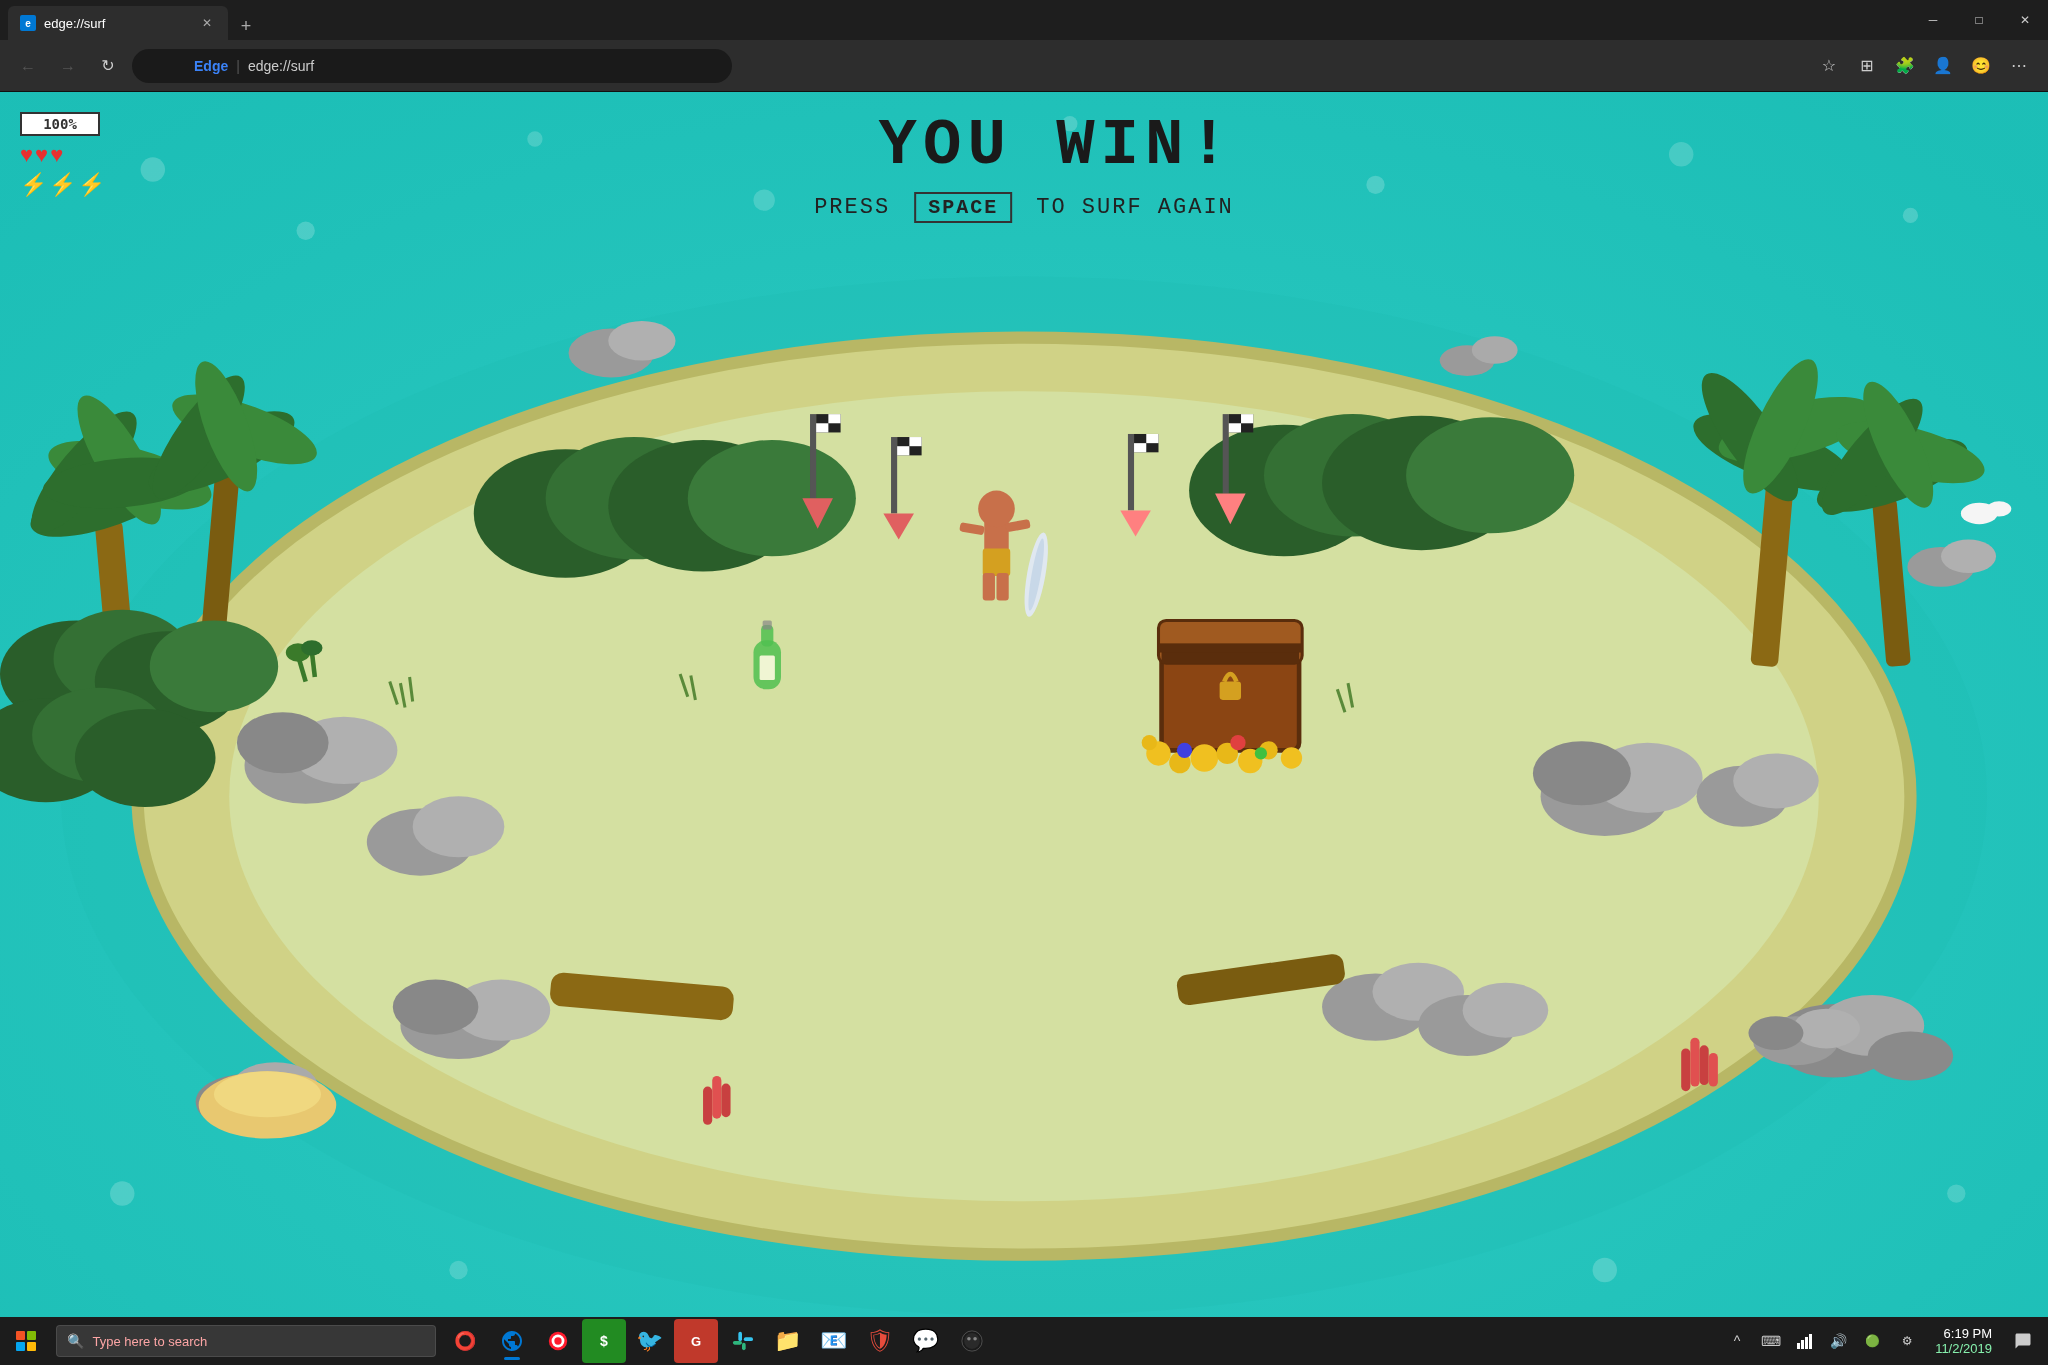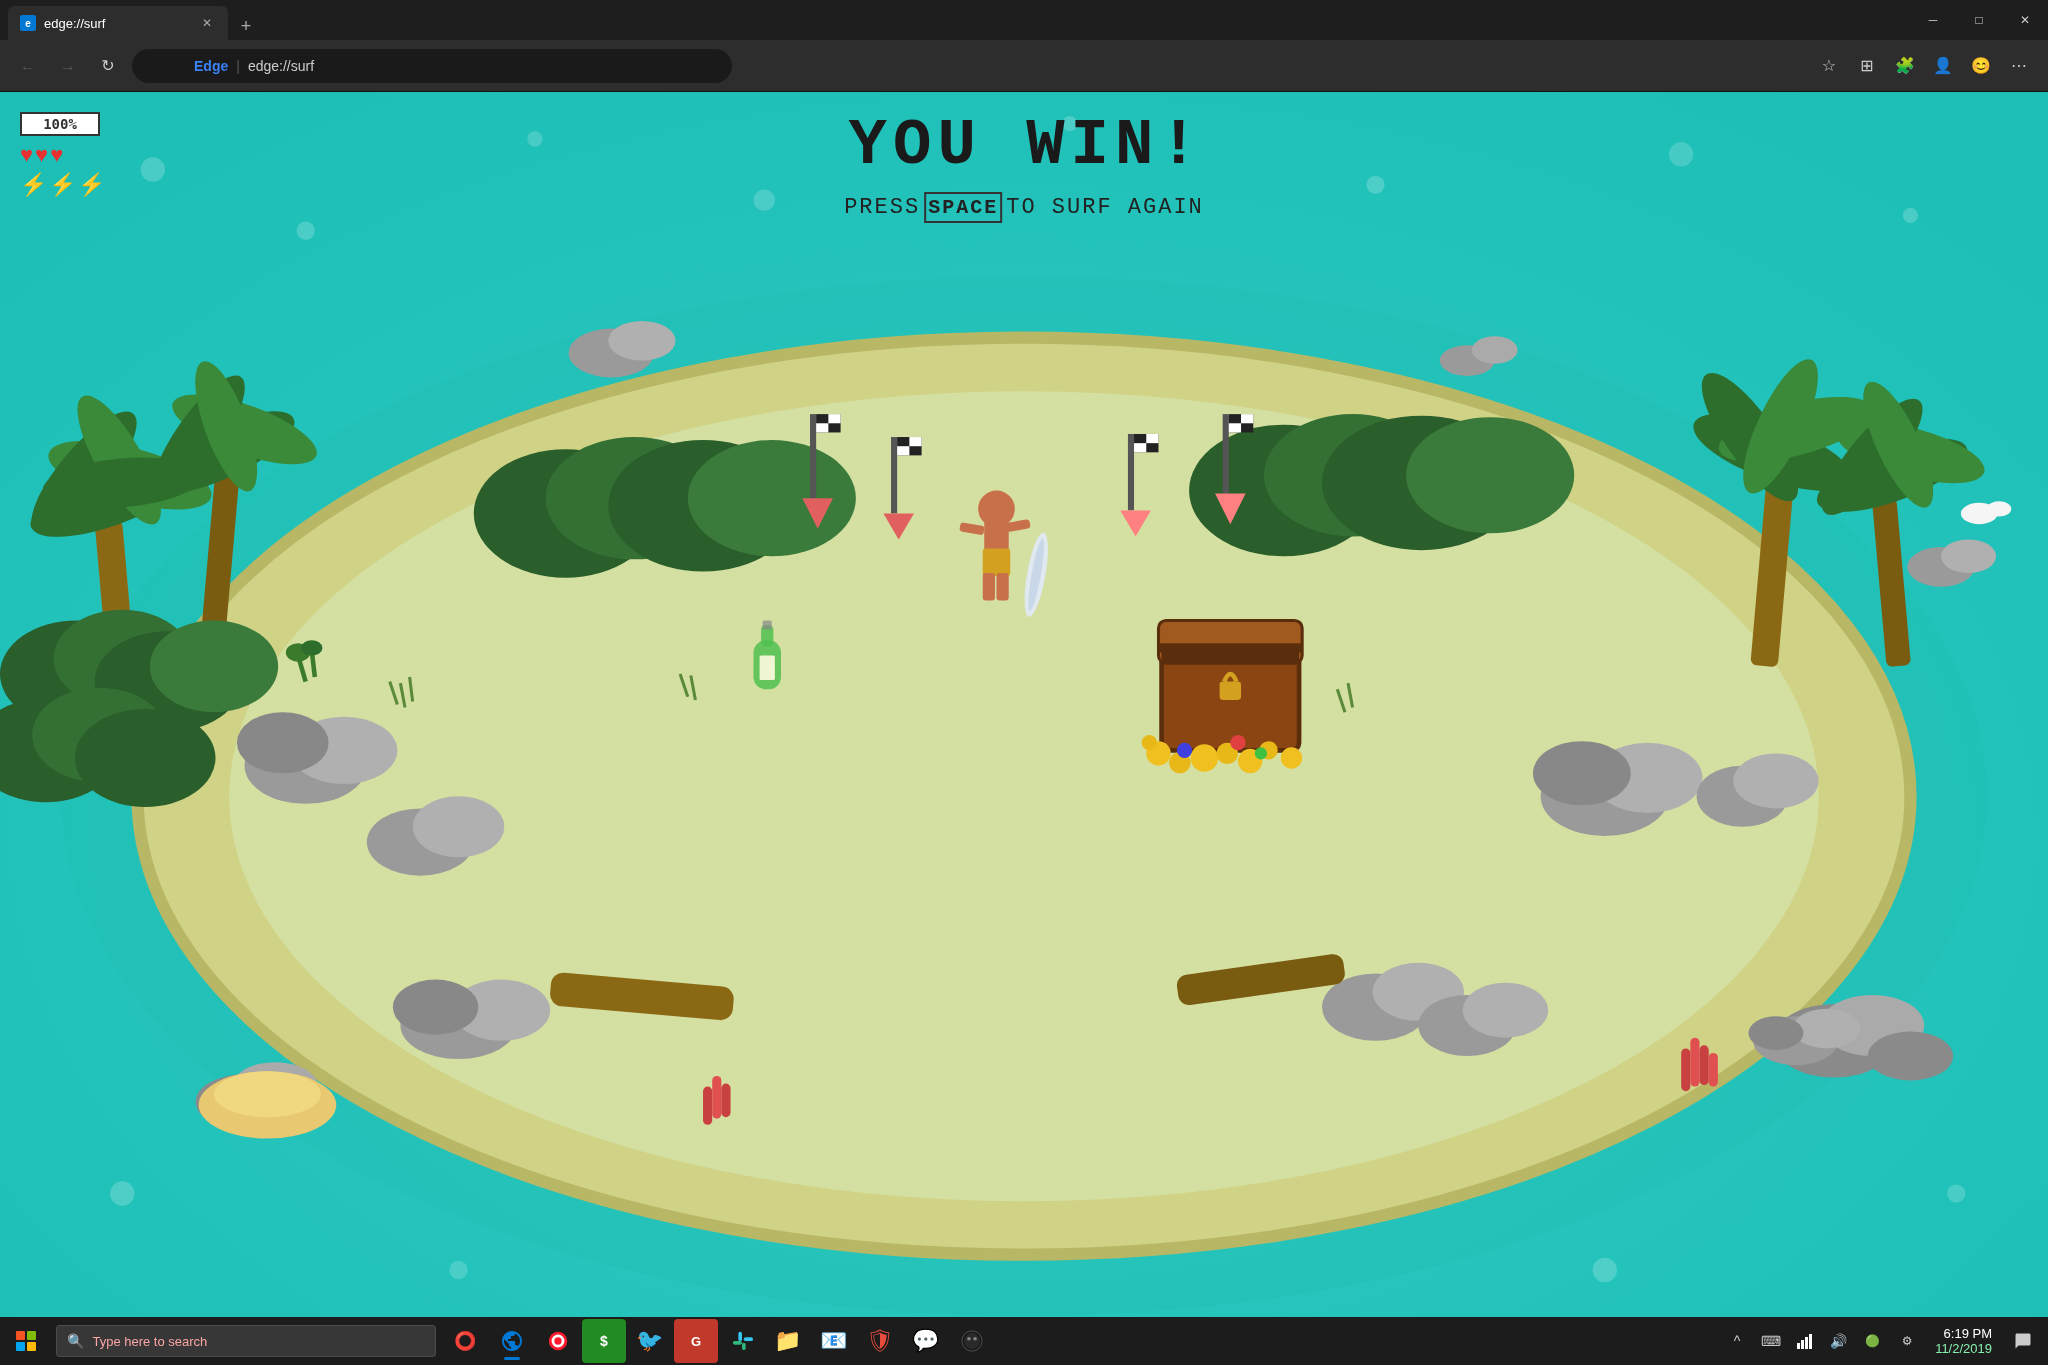--- a/index.html
+++ b/index.html
@@ -215,25 +215,25 @@
     }
     #win-subtitle {
       margin-top: 10px;
       font-size: 22px;
       font-family: 'Courier New', monospace;
       color: #222;
       letter-spacing: 2px;
       display: flex;
       align-items: center;
       justify-content: center;
-      gap: 4px;
+      gap: 24px;
     }
     #space-key {
       border: 2px solid #333;
-      padding: 2px 2px;
+      padding: 2px 12px;
       font-family: 'Courier New', monospace;
       font-size: 20px;
       font-weight: bold;
       background: transparent;
     }
 
     
     #taskbar {
       position: absolute;
       bottom: 0;

